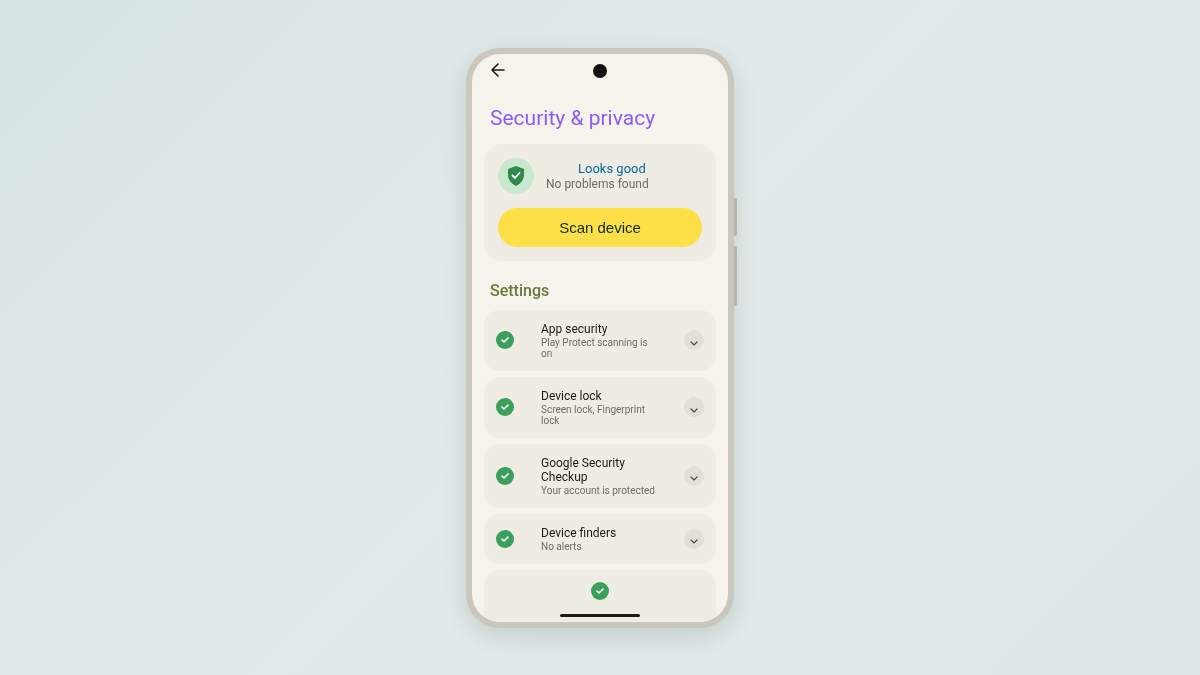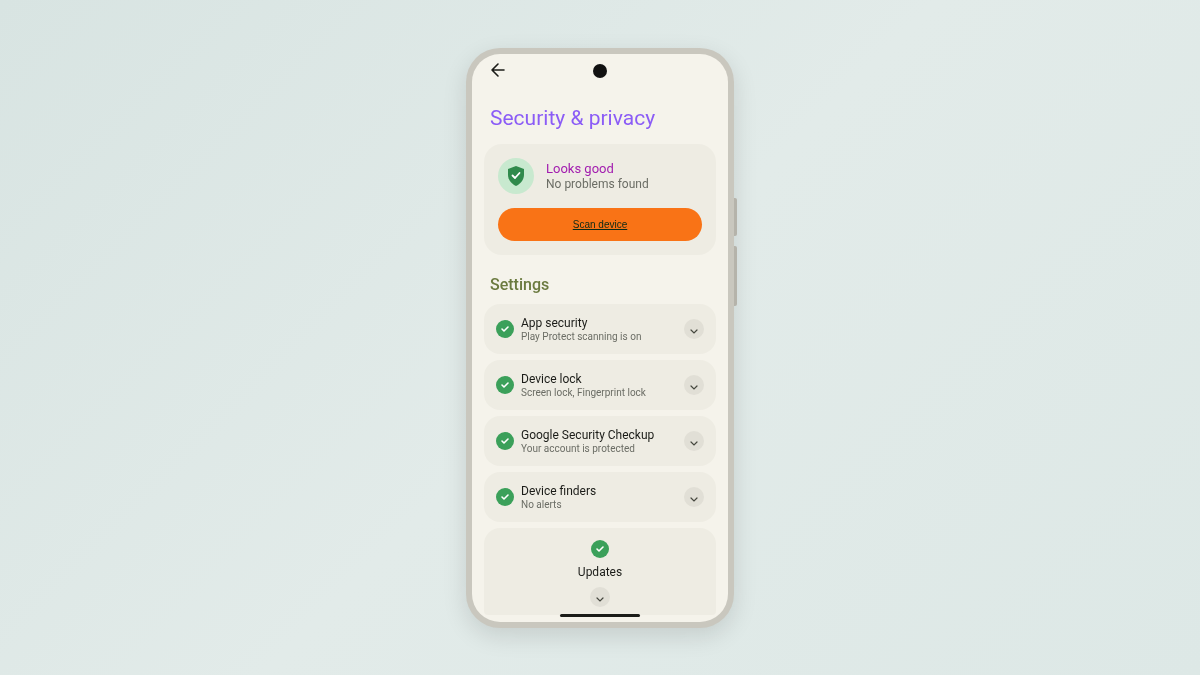--- a/index.html
+++ b/index.html
@@ -87,49 +87,48 @@
     align-items: center;
     gap: 12px;
     margin-bottom: 14px;
   }
   .shield-wrap {
     width: 36px; height: 36px;
     border-radius: 50%;
     background: #c8e9cf;
     display: flex; align-items: center; justify-content: center;
   }
-  .status-title { font-size: 13px; color: #a21caf; font-weight: 400; }
+  .status-title { font-size: 13px; color: #0369a1; font-weight: 400; margin-left: 32px; }
   .status-sub { font-size: 12px; color: #6b6d65; margin-top: 1px; }
   .scan-btn {
     width: 100%;
-    background: #f97316;
+    background: #fde047;
     border: none;
     border-radius: 20px;
     padding: 11px 0;
-    font-size: 10px;
+    font-size: 15px;
     color: #0d2a16;
     font-weight: 500;
     cursor: pointer;
-    text-decoration: underline;
   }
   .section-label {
     padding: 6px 18px 10px;
     font-size: 16px;
     color: #6b7a3f;
     font-weight: 500;
   }
   .item-list { padding: 0 12px; }
   .item {
     background: #eeece3;
     border-radius: 16px;
     padding: 12px 12px;
     margin-bottom: 6px;
     display: flex;
     align-items: center;
-    gap: 7px;
+    gap: 27px;
     cursor: pointer;
   }
   .item-icon {
     width: 18px; height: 18px;
     border-radius: 50%;
     background: #3ba05a;
     display: flex; align-items: center; justify-content: center;
     flex-shrink: 0;
   }
   .item-body { flex: 1; min-width: 0; }

